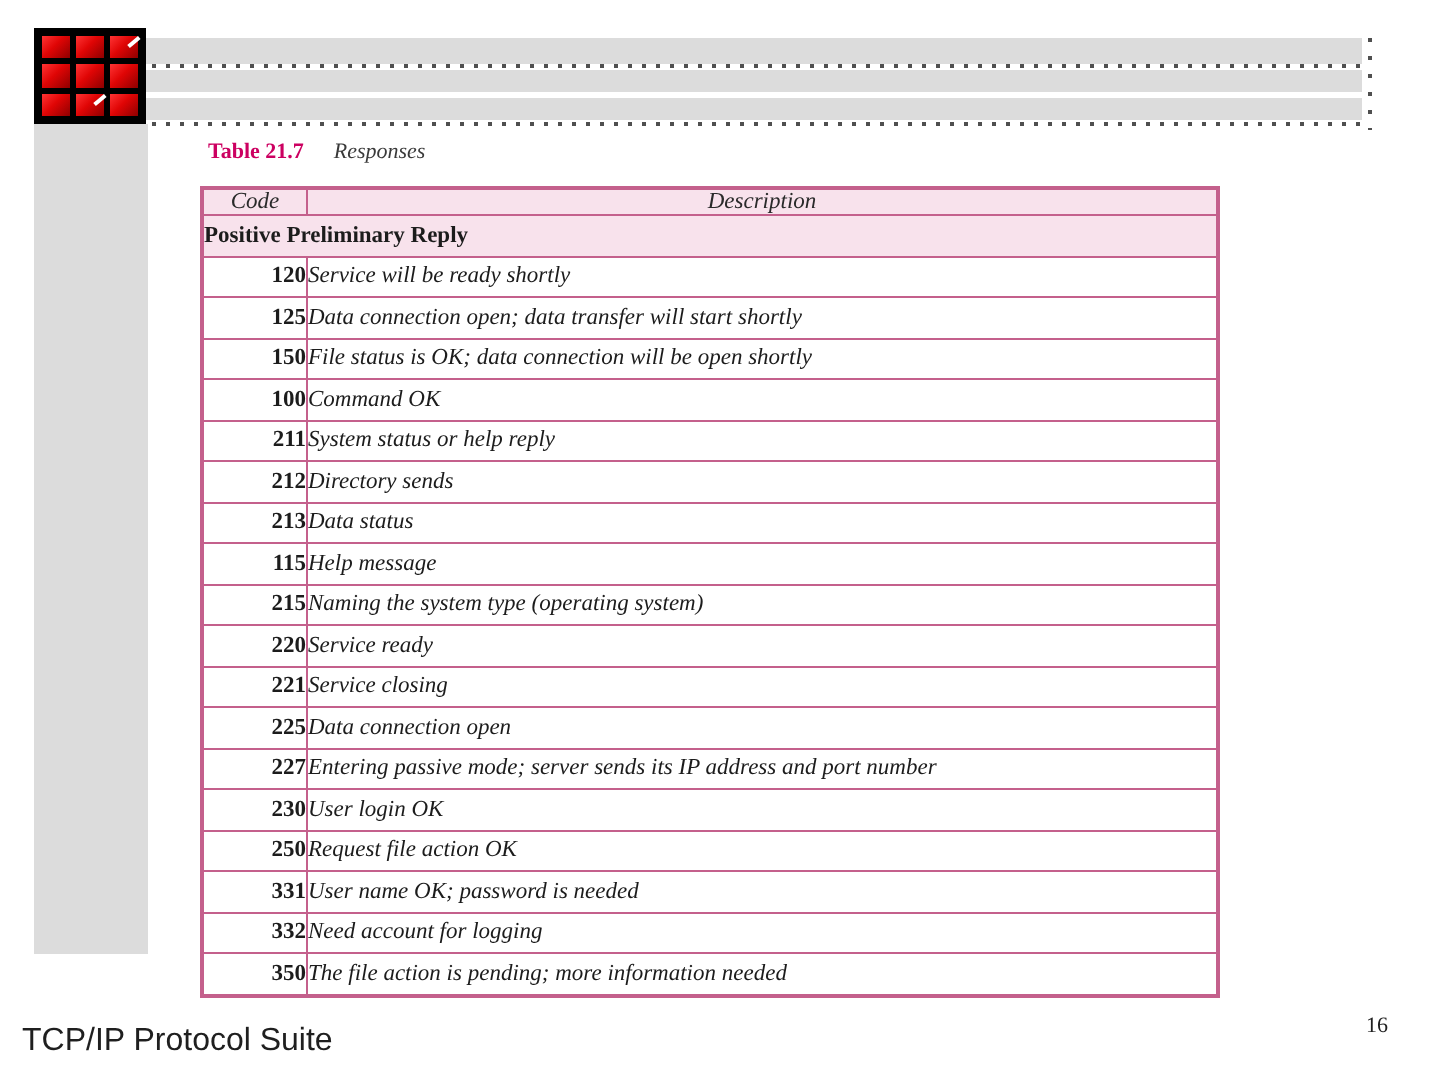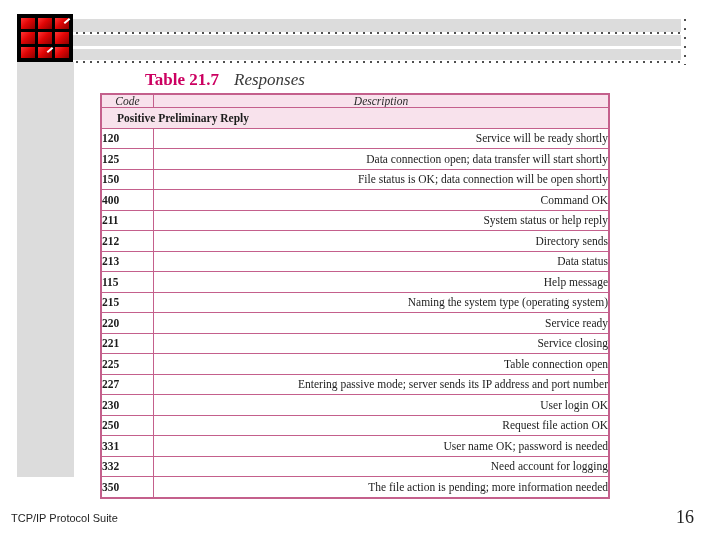--- a/index.html
+++ b/index.html
@@ -52,21 +52,21 @@
   .dots-h.row-1{left:76px;top:32px;width:609px;}
   .dots-h.row-2{left:76px;top:61px;width:609px;}
   .dots-v{
     position:absolute;width:2px;
     background-image:repeating-linear-gradient(to bottom,#4f4f4f 0 2px,transparent 2px 9px);
     left:684px;top:19px;height:46px;
   }
   
   .left-bar{position:absolute;left:17px;top:62px;width:57px;height:415px;background:var(--gray);}
   
-  .caption{position:absolute;left:104px;top:70px;font-size:17px;white-space:nowrap;margin-left:41px;}
+  .caption{position:absolute;left:104px;top:70px;font-size:11px;white-space:nowrap;}
   .caption .label{font-weight:bold;color:var(--accent);}
   .caption .title{font-style:italic;color:#3a3a3a;margin-left:15px;}
   
   table.responses{
     position:absolute;left:100px;top:93px;
     width:510px;height:406px;
     border-collapse:collapse;
     table-layout:fixed;
     font-size:11.5px;
   }
@@ -83,33 +83,33 @@
     font-style:italic;
     font-weight:normal;
     text-align:center;
     color:#2a2a2a;
     margin-top:46px;
   }
   tr.section td{
     background:var(--pink);
     font-weight:bold;
     text-align:left;
-    padding-left:15px;
-  }
-  td.code{text-align:left;font-weight:bold;}
-  td.desc{text-align:right;padding-left:8px;}
+    padding-left:0;
+  }
+  td.code{text-align:right;font-weight:bold;}
+  td.desc{text-align:left;padding-left:8px;font-style:italic;}
   
   .footer-left{
     position:absolute;left:11px;top:512px;
     font-family:"Liberation Sans", sans-serif;
-    font-size:11px;color:#1f1f1f;letter-spacing:0px;
+    font-size:16px;color:#1f1f1f;letter-spacing:0px;
   }
   .page-num{
     position:absolute;right:26px;top:507px;
-    font-size:18px;color:#1f1f1f;
+    font-size:11px;color:#1f1f1f;
   }
 </style>
 </head>
 <body>
 
 <div class="slide">
 
   <div class="stripe stripe-1"></div>
   <div class="dots-h row-1"></div>
   <div class="stripe stripe-2"></div>
@@ -152,21 +152,21 @@
         </tr>
         <tr>
           <td class="code">125</td>
           <td class="desc">Data connection open; data transfer will start shortly</td>
         </tr>
         <tr>
           <td class="code">150</td>
           <td class="desc">File status is OK; data connection will be open shortly</td>
         </tr>
         <tr>
-          <td class="code">400</td>
+          <td class="code">100</td>
           <td class="desc">Command OK</td>
         </tr>
         <tr>
           <td class="code">211</td>
           <td class="desc">System status or help reply</td>
         </tr>
         <tr>
           <td class="code">212</td>
           <td class="desc">Directory sends</td>
         </tr>
@@ -185,21 +185,21 @@
         <tr>
           <td class="code">220</td>
           <td class="desc">Service ready</td>
         </tr>
         <tr>
           <td class="code">221</td>
           <td class="desc">Service closing</td>
         </tr>
         <tr>
           <td class="code">225</td>
-          <td class="desc">Table connection open</td>
+          <td class="desc">Data connection open</td>
         </tr>
         <tr>
           <td class="code">227</td>
           <td class="desc">Entering passive mode; server sends its IP address and port number</td>
         </tr>
         <tr>
           <td class="code">230</td>
           <td class="desc">User login OK</td>
         </tr>
         <tr>

